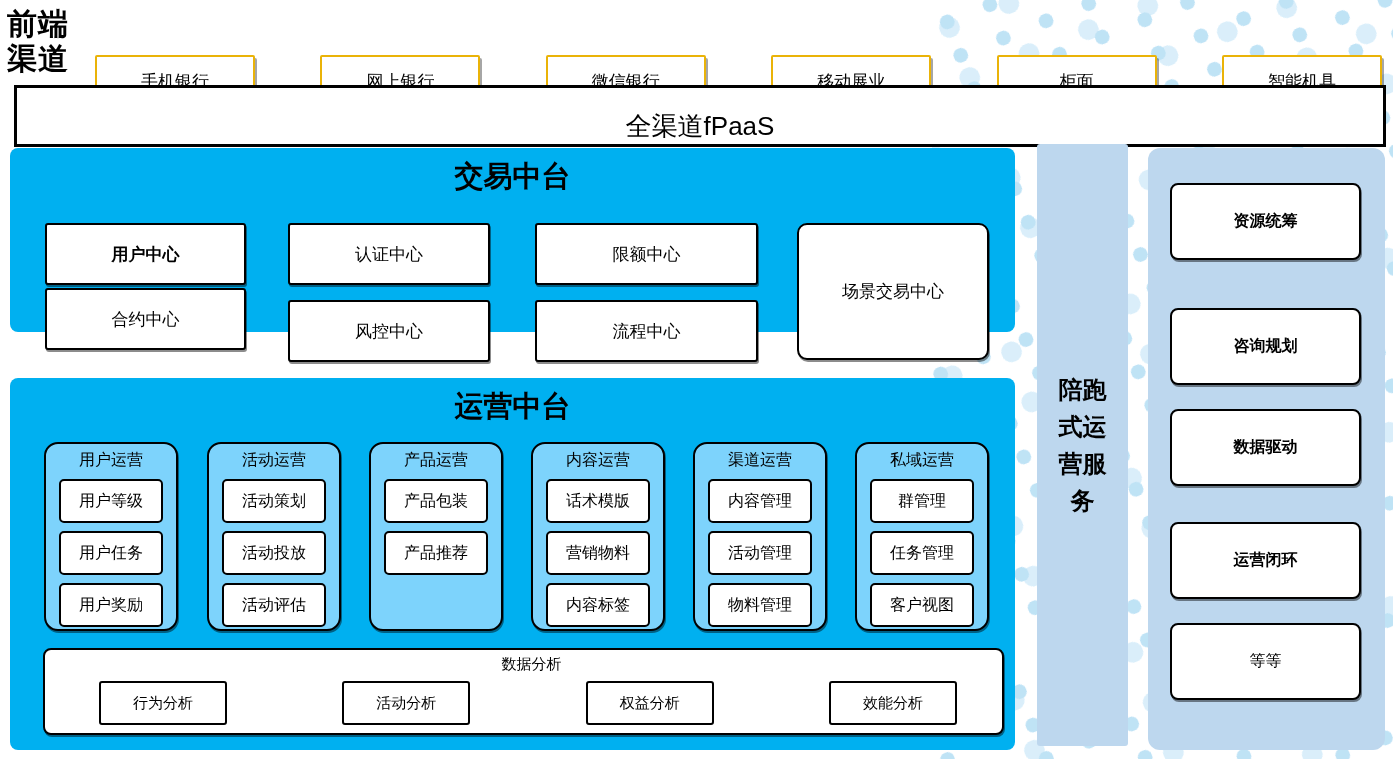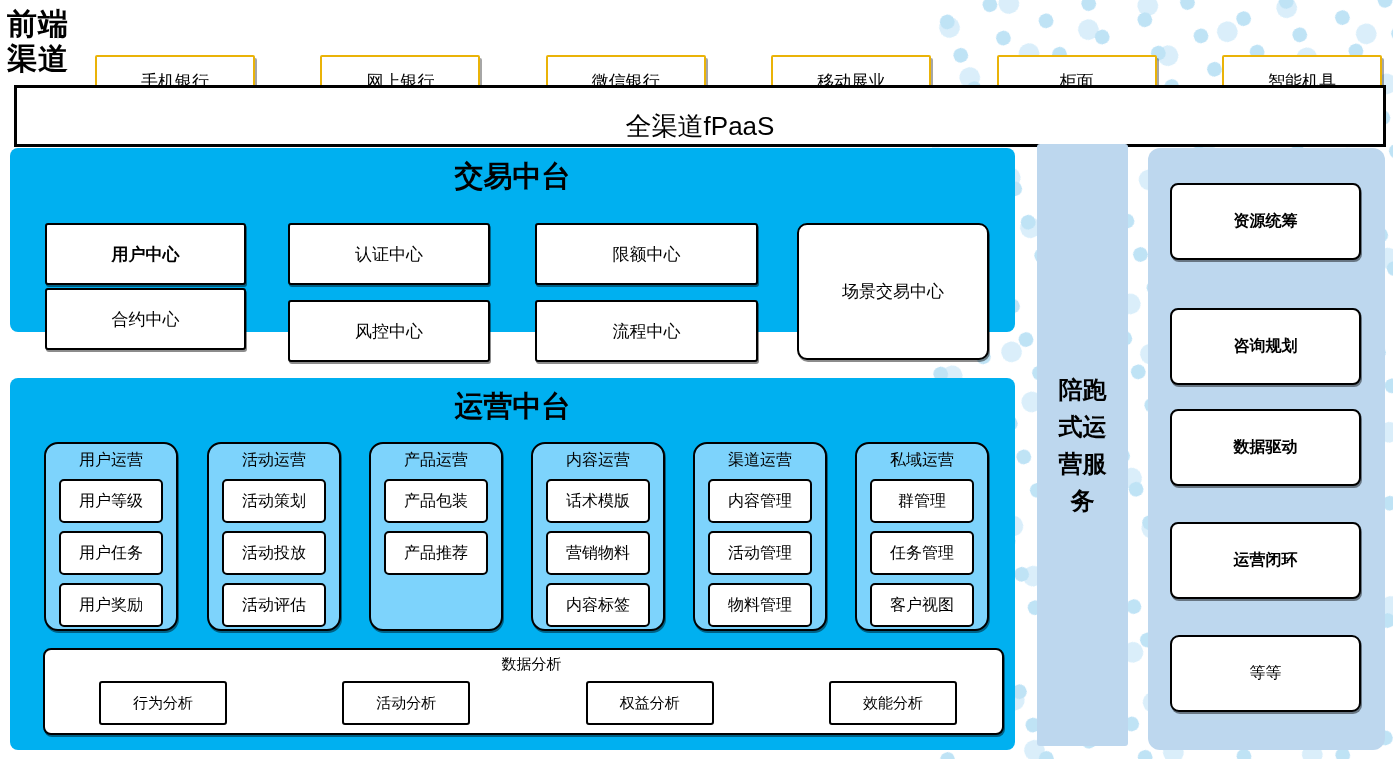--- a/index.html
+++ b/index.html
@@ -247,18 +247,18 @@
       </div>
     <div class="service-box" style="top:160px;">
         <span>咨询规划</span>
       </div>
     <div class="service-box" style="top:261px;">
         <span>数据驱动</span>
       </div>
     <div class="service-box" style="top:374px;">
         <span>运营闭环</span>
       </div>
-    <div class="service-box normal" style="top:487px;border-radius:9px;">
+    <div class="service-box normal" style="top:475px;">
         <span>等等</span>
       </div>
   </div>
 
 </div>
 
 </body></html>

